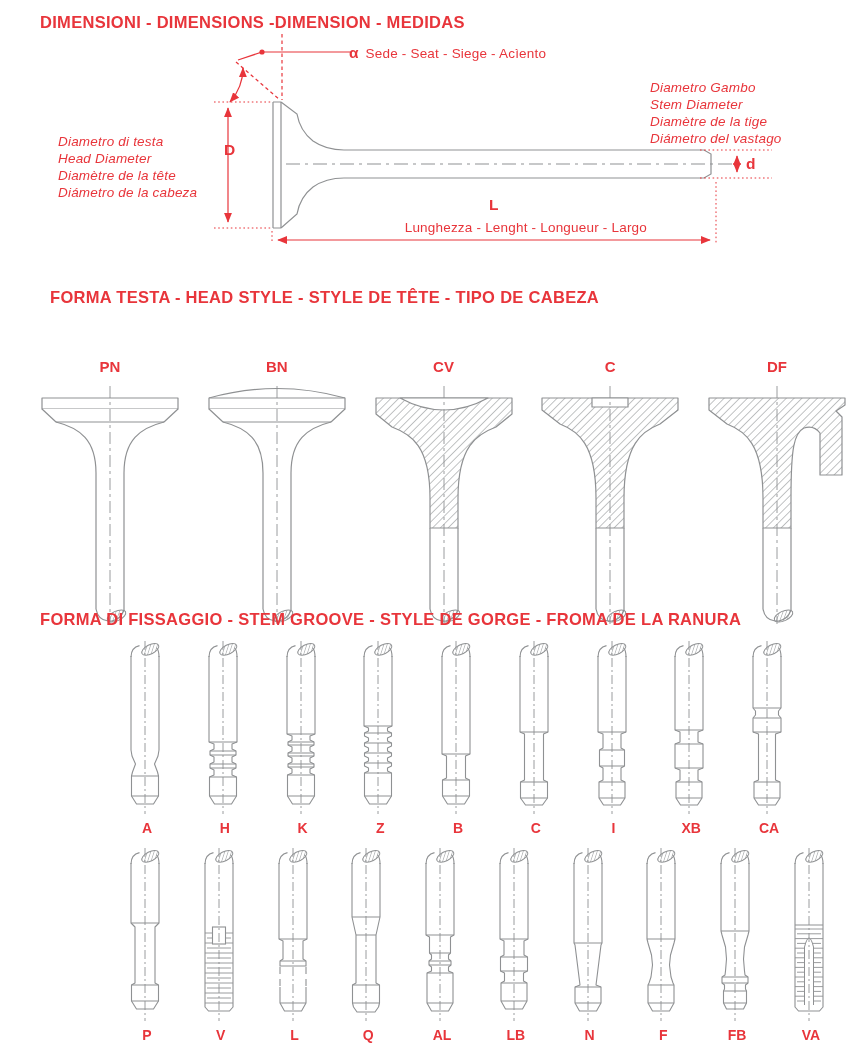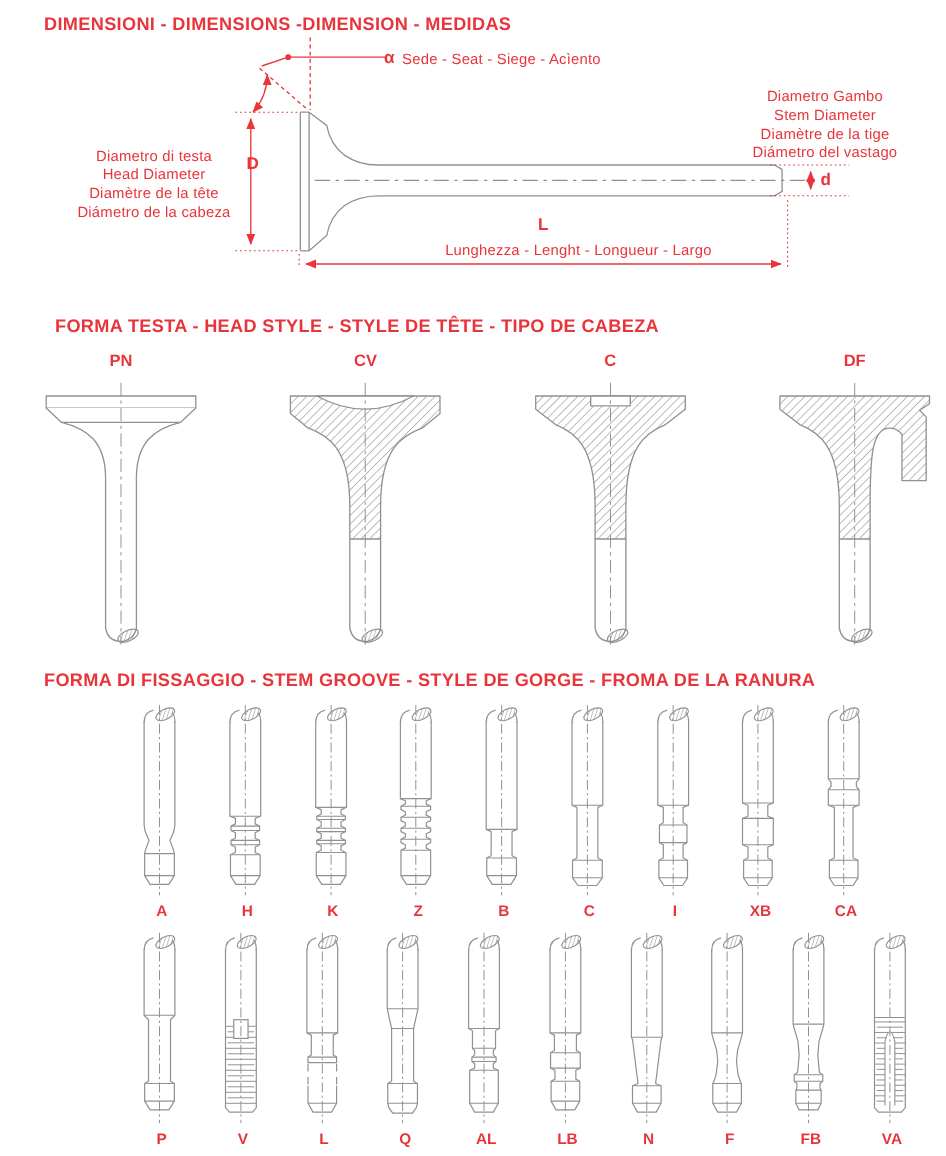--- a/index.html
+++ b/index.html
@@ -6,25 +6,25 @@
   html,body{margin:0;padding:0;background:#fff;}
   .page{position:relative;width:860px;height:1051px;background:#fff;overflow:hidden;
         font-family:"Liberation Sans",sans-serif;}
   .abs{position:absolute;}
   .heading{color:var(--red);font-weight:bold;font-size:16.5px;letter-spacing:.3px;white-space:nowrap;}
   .rlabel{color:var(--red);font-size:13.5px;letter-spacing:.2px;white-space:nowrap;}
   .rlines{color:var(--red);font-size:13.5px;line-height:17px;letter-spacing:.2px;white-space:nowrap;}
   .sym{color:var(--red);font-weight:bold;font-size:15.5px;}
   .alpha-row{display:flex;align-items:center;gap:7px;}
   .flexrow{display:flex;justify-content:space-between;align-items:flex-start;}
-  .hcol{display:flex;flex-direction:column;align-items:center;width:160px;}
+  .hcol{display:flex;flex-direction:column;align-items:center;width:160px;margin-top:38px;}
   .hcol .hlab{color:var(--red);font-weight:bold;font-size:15px;margin-bottom:3px;}
   .scol{display:flex;flex-direction:column;align-items:center;width:60px;}
   .scol .slab{color:var(--red);font-weight:bold;font-size:14px;margin-top:2px;}
-  .ta-r{text-align:center;} .ta-c{text-align:right;}
+  .ta-r{text-align:left;font-style:italic;} .ta-c{text-align:right;}
   svg{display:block;}
   .gln{fill:none;stroke:var(--gray);stroke-width:1.2px;}
   .cl{stroke-dasharray:14 5 3 5;stroke-width:1px;}
   .rln{fill:none;stroke:var(--red);stroke-width:1.2px;}
   .dsh{stroke-dasharray:3.5 3;}
   .dot{stroke-dasharray:1.6 2.6;stroke-width:1px;}
   .redf{fill:var(--red);}
 </style>
 </head>
 <body>
@@ -95,20 +95,32 @@
 
   <div class="abs sym" style="left:489px;top:196px">L</div>
   <div class="abs rlabel ta-c" style="left:347px;top:220px;width:300px">Lunghezza - Lenght - Longueur - Largo</div>
 
   <div class="abs heading" style="left:50px;top:288px">FORMA TESTA - HEAD STYLE - STYLE DE TÊTE - TIPO DE CABEZA</div>
   <div class="abs flexrow" style="left:30px;top:320px;width:827px" id="heads-row">
       <div class="hcol">
         <div class="hlab">PN</div>
         <svg width="160" height="252" viewBox="0 0 160 252">
           <path d="M66,95 V231 Q68,242 78,243 L82,243 Q91,241 94,232 V95" fill="#fff" stroke="#8f9193" stroke-width="1.2" stroke-linejoin="round"></path>
+          <path d="M12,20 H148 V31 H12 Z" fill="#fff" stroke="#8f9193" stroke-width="1.2" stroke-linejoin="round"></path>
+          <path d="M12,31 L26,44 H134 L148,31" fill="#fff" stroke="#8f9193" stroke-width="1.2" stroke-linejoin="round"></path>
+          <path d="M26,44 C50,50 66,62 66,95 M134,44 C110,50 94,62 94,95" fill="none" stroke="#8f9193" stroke-width="1.2" stroke-linejoin="round"></path>
+          <path d="M80,8 V246" fill="none" stroke="#8f9193" stroke-width="0.9" stroke-dasharray="12 4 3 4"></path>
+          <ellipse cx="86.5" cy="238" rx="10" ry="4.8" transform="rotate(-25 86.5 238)" fill="url(#hps)" stroke="#8f9193" stroke-width="1"></ellipse>
+        </svg>
+      </div>
+      <div class="hcol">
+        <div class="hlab">BN</div>
+        <svg width="160" height="252" viewBox="0 0 160 252">
+          <path d="M66,95 V231 Q68,242 78,243 L82,243 Q91,241 94,232 V95" fill="#fff" stroke="#8f9193" stroke-width="1.2" stroke-linejoin="round"></path>
+          <path d="M12,20 Q80,1 148,20" fill="#fff" stroke="#8f9193" stroke-width="1.2" stroke-linejoin="round"></path>
           <path d="M12,20 H148 V31 H12 Z" fill="#fff" stroke="#8f9193" stroke-width="1.2" stroke-linejoin="round"></path>
           <path d="M12,31 L26,44 H134 L148,31" fill="#fff" stroke="#8f9193" stroke-width="1.2" stroke-linejoin="round"></path>
           <path d="M26,44 C50,50 66,62 66,95 M134,44 C110,50 94,62 94,95" fill="none" stroke="#8f9193" stroke-width="1.2" stroke-linejoin="round"></path>
           <path d="M80,8 V246" fill="none" stroke="#8f9193" stroke-width="0.9" stroke-dasharray="12 4 3 4"></path>
           <ellipse cx="86.5" cy="238" rx="10" ry="4.8" transform="rotate(-25 86.5 238)" fill="url(#hps)" stroke="#8f9193" stroke-width="1"></ellipse>
         </svg>
       </div>
       <div class="hcol">
         <div class="hlab">CV</div>
         <svg width="160" height="252" viewBox="0 0 160 252">

